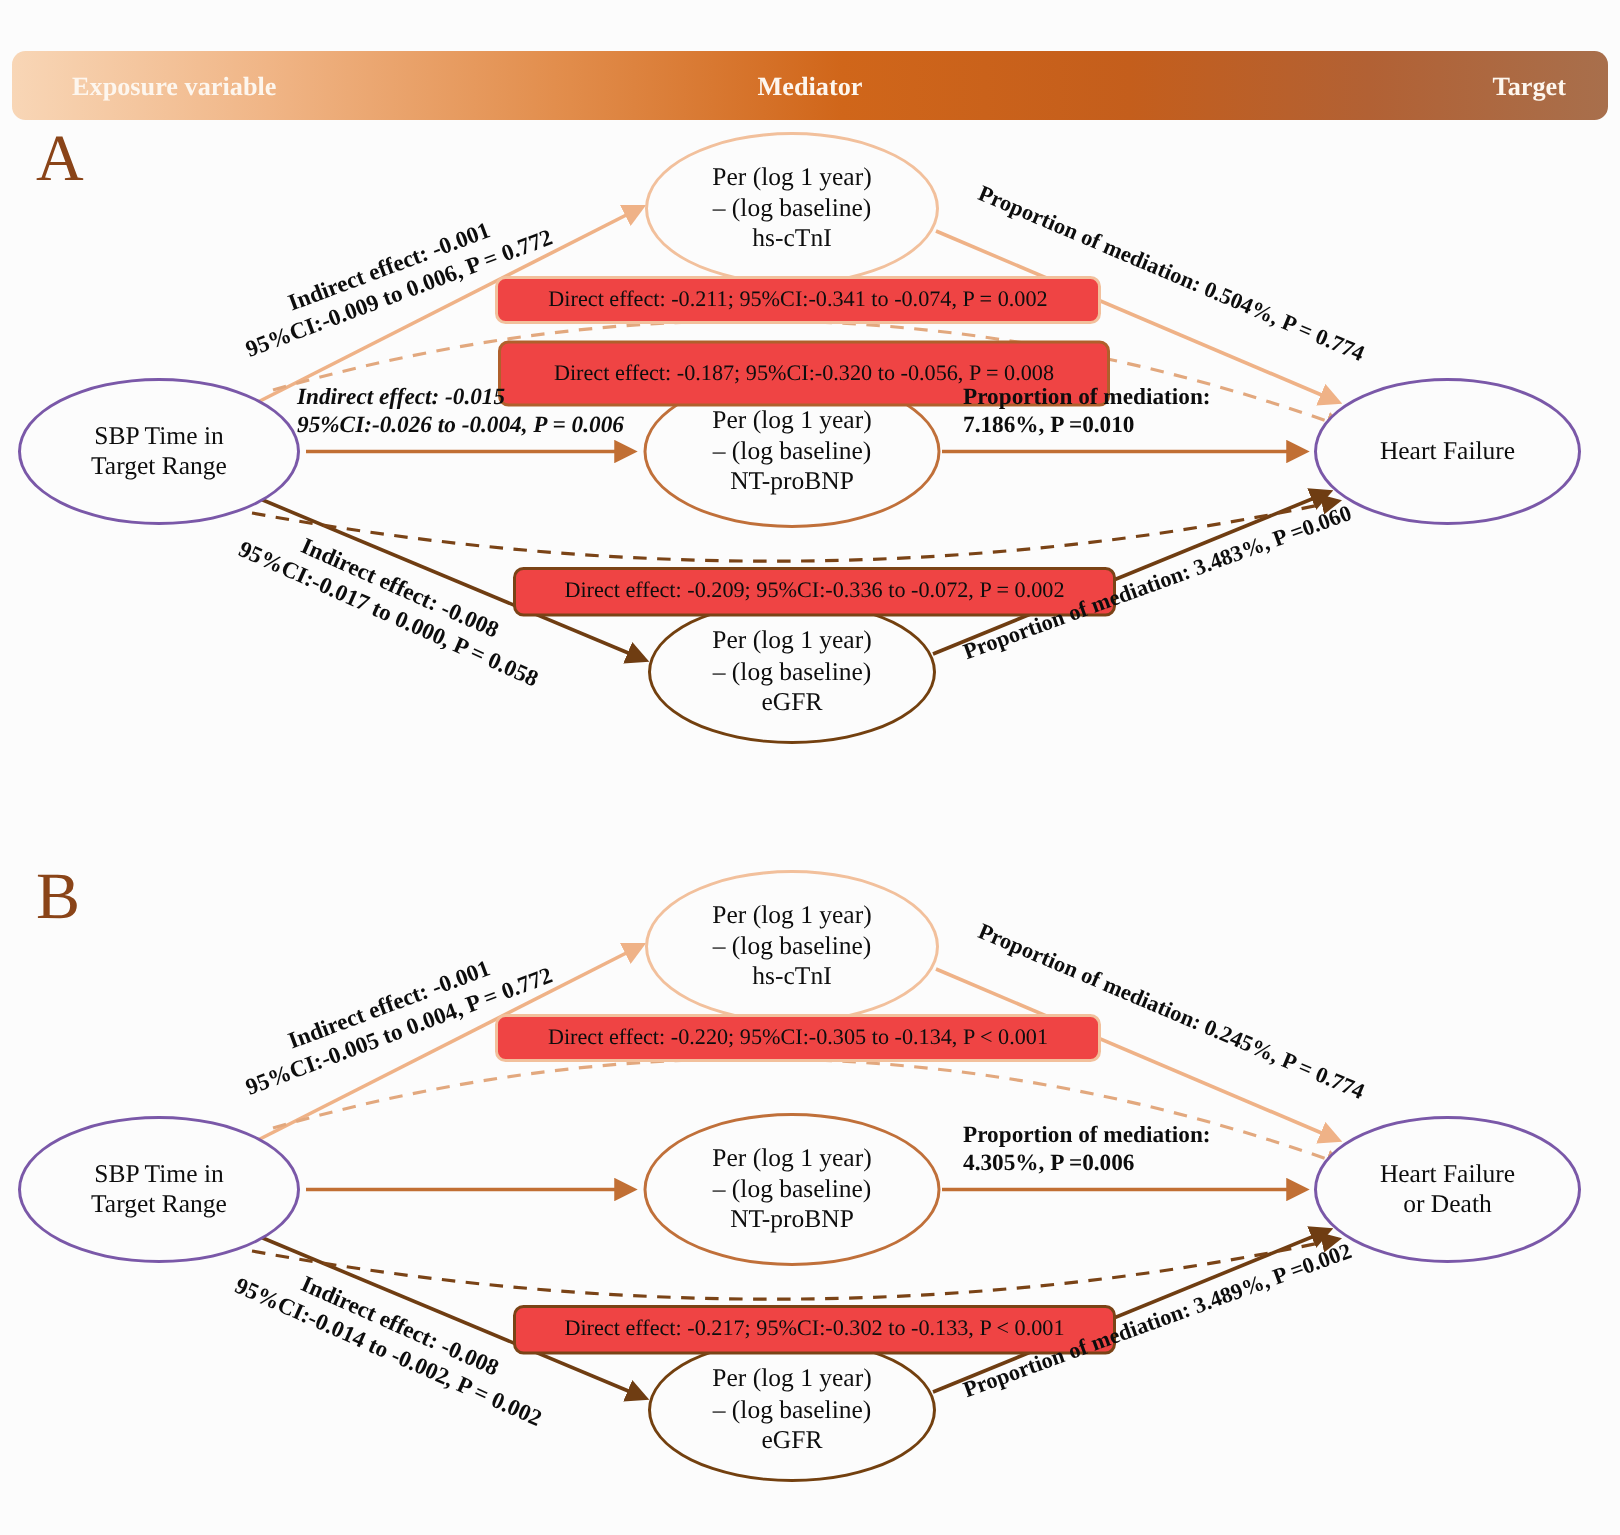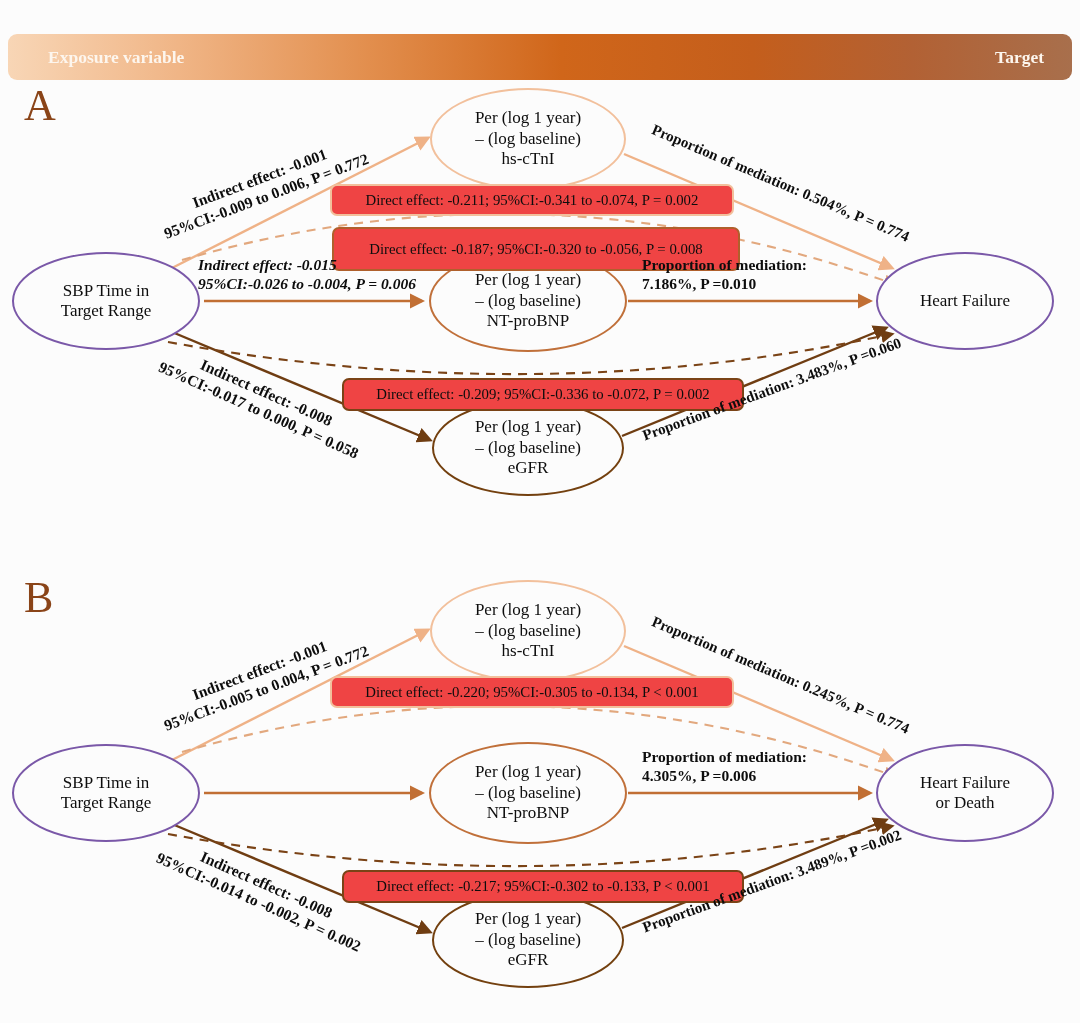--- a/index.html
+++ b/index.html
@@ -62,20 +62,21 @@
       <path d="M0,0 L10,5 L0,10 z" fill="#c16f34"></path>
     </marker>
     <marker id="ah-dark" viewBox="0 0 10 10" refX="8" refY="5" markerWidth="6.5" markerHeight="6.5" orient="auto-start-reverse">
       <path d="M0,0 L10,5 L0,10 z" fill="#6f3d12"></path>
     </marker>
   </defs>
 </svg>
 
 <div class="header">
   <span class="h-left">Exposure variable</span>
+  <span class="h-mid">Mediator</span>
   <span class="h-right">Target</span>
 </div>
 
 <div class="panel" id="panelA">
   <div class="panel-letter">A</div>
 
   <svg class="arrows" width="1080" height="500">
     <path d="M 172 188 L 428 58" stroke="#efb287" stroke-width="2.4" fill="none" marker-end="url(#ah-peach)"></path>
     <path d="M 624 74 L 892 188" stroke="#efb287" stroke-width="2.4" fill="none" marker-end="url(#ah-peach)"></path>
     <path d="M 182 180 Q 540 77 894 204" stroke="#e2a87e" stroke-width="2.1" stroke-dasharray="9 7" fill="none" marker-end="url(#ah-tan)"></path>

